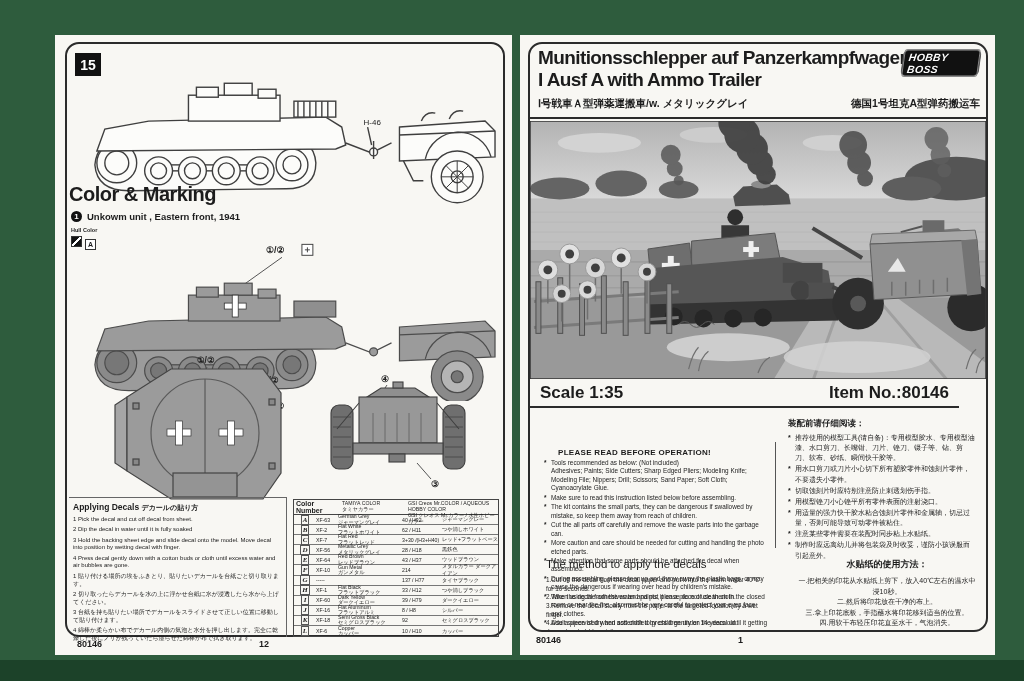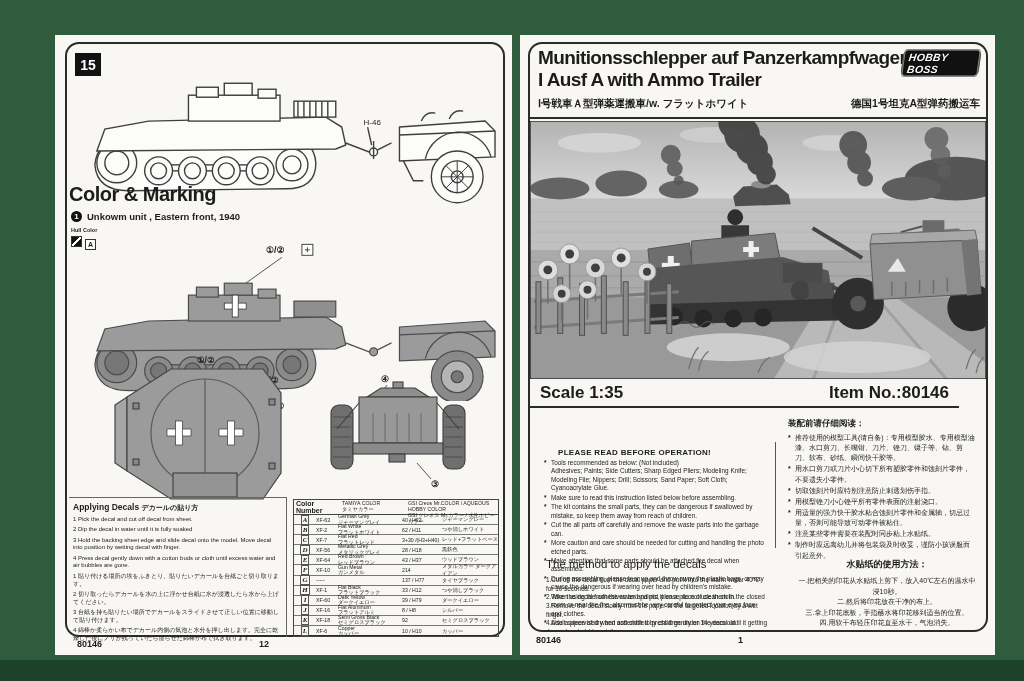--- a/index.html
+++ b/index.html
@@ -129,21 +129,21 @@
         <path d="M388,96 v32 M372,112 h32 M377,101 l22,22 M399,101 l-22,22" fill="none" stroke-width="1"></path>
         <path d="M356,94 A34,34 0 0 1 422,92" fill="none"></path>
         <path d="M334,96 L344,116 L354,116" fill="none"></path>
       </g>
       <text x="294" y="60" font-size="8" fill="#222">H-46</text>
     </svg>
 
     <div id="cm-title">Color &amp; Marking</div>
     <div id="variant-line">
       <span class="numcircle">1</span>
-      <span>Unkowm unit , Eastern front, 1940</span>
+      <span>Unkowm unit , Eastern front, 1941</span>
     </div>
     <div id="hullcolor">
       <div class="lbl">Hull Color</div>
       <span class="sw paint"></span><span class="sw">A</span>
     </div>
 
     <svg id="grayart" viewBox="0 0 430 160">
       <text x="196" y="12" font-size="9" font-weight="bold" fill="#222">①/②</text>
       <rect x="232" y="3" width="11" height="11" fill="#fff" stroke="#444"></rect>
       <path d="M235,8.5 h5 M237.5,6 v5" stroke="#444" fill="none"></path>
@@ -423,21 +423,21 @@
     </div>
   </div>
 
   <div class="page" id="right-page">
     <div class="border-box" id="rp-border">
 
       <div id="rp-header">
         <div id="rp-title1">Munitionsschlepper auf Panzerkampfwagen</div>
         <div id="rp-title2">I Ausf A with Ammo Trailer</div>
         <div id="rp-sub">
-          <span>Ⅰ号戦車Ａ型弾薬運搬車/w. フラットホワイト</span>
+          <span>Ⅰ号戦車Ａ型弾薬運搬車/w. メタリックグレイ</span>
           <span>德国1号坦克A型弹药搬运车</span>
         </div>
         <div id="logo">
           <span class="inner">HOBBY BOSS</span>
         </div>
       </div>
 
       <svg id="boxart" viewBox="0 0 460 260" preserveAspectRatio="none">
         <defs>
           <linearGradient id="sky" x1="0" y1="0" x2="0" y2="1">

